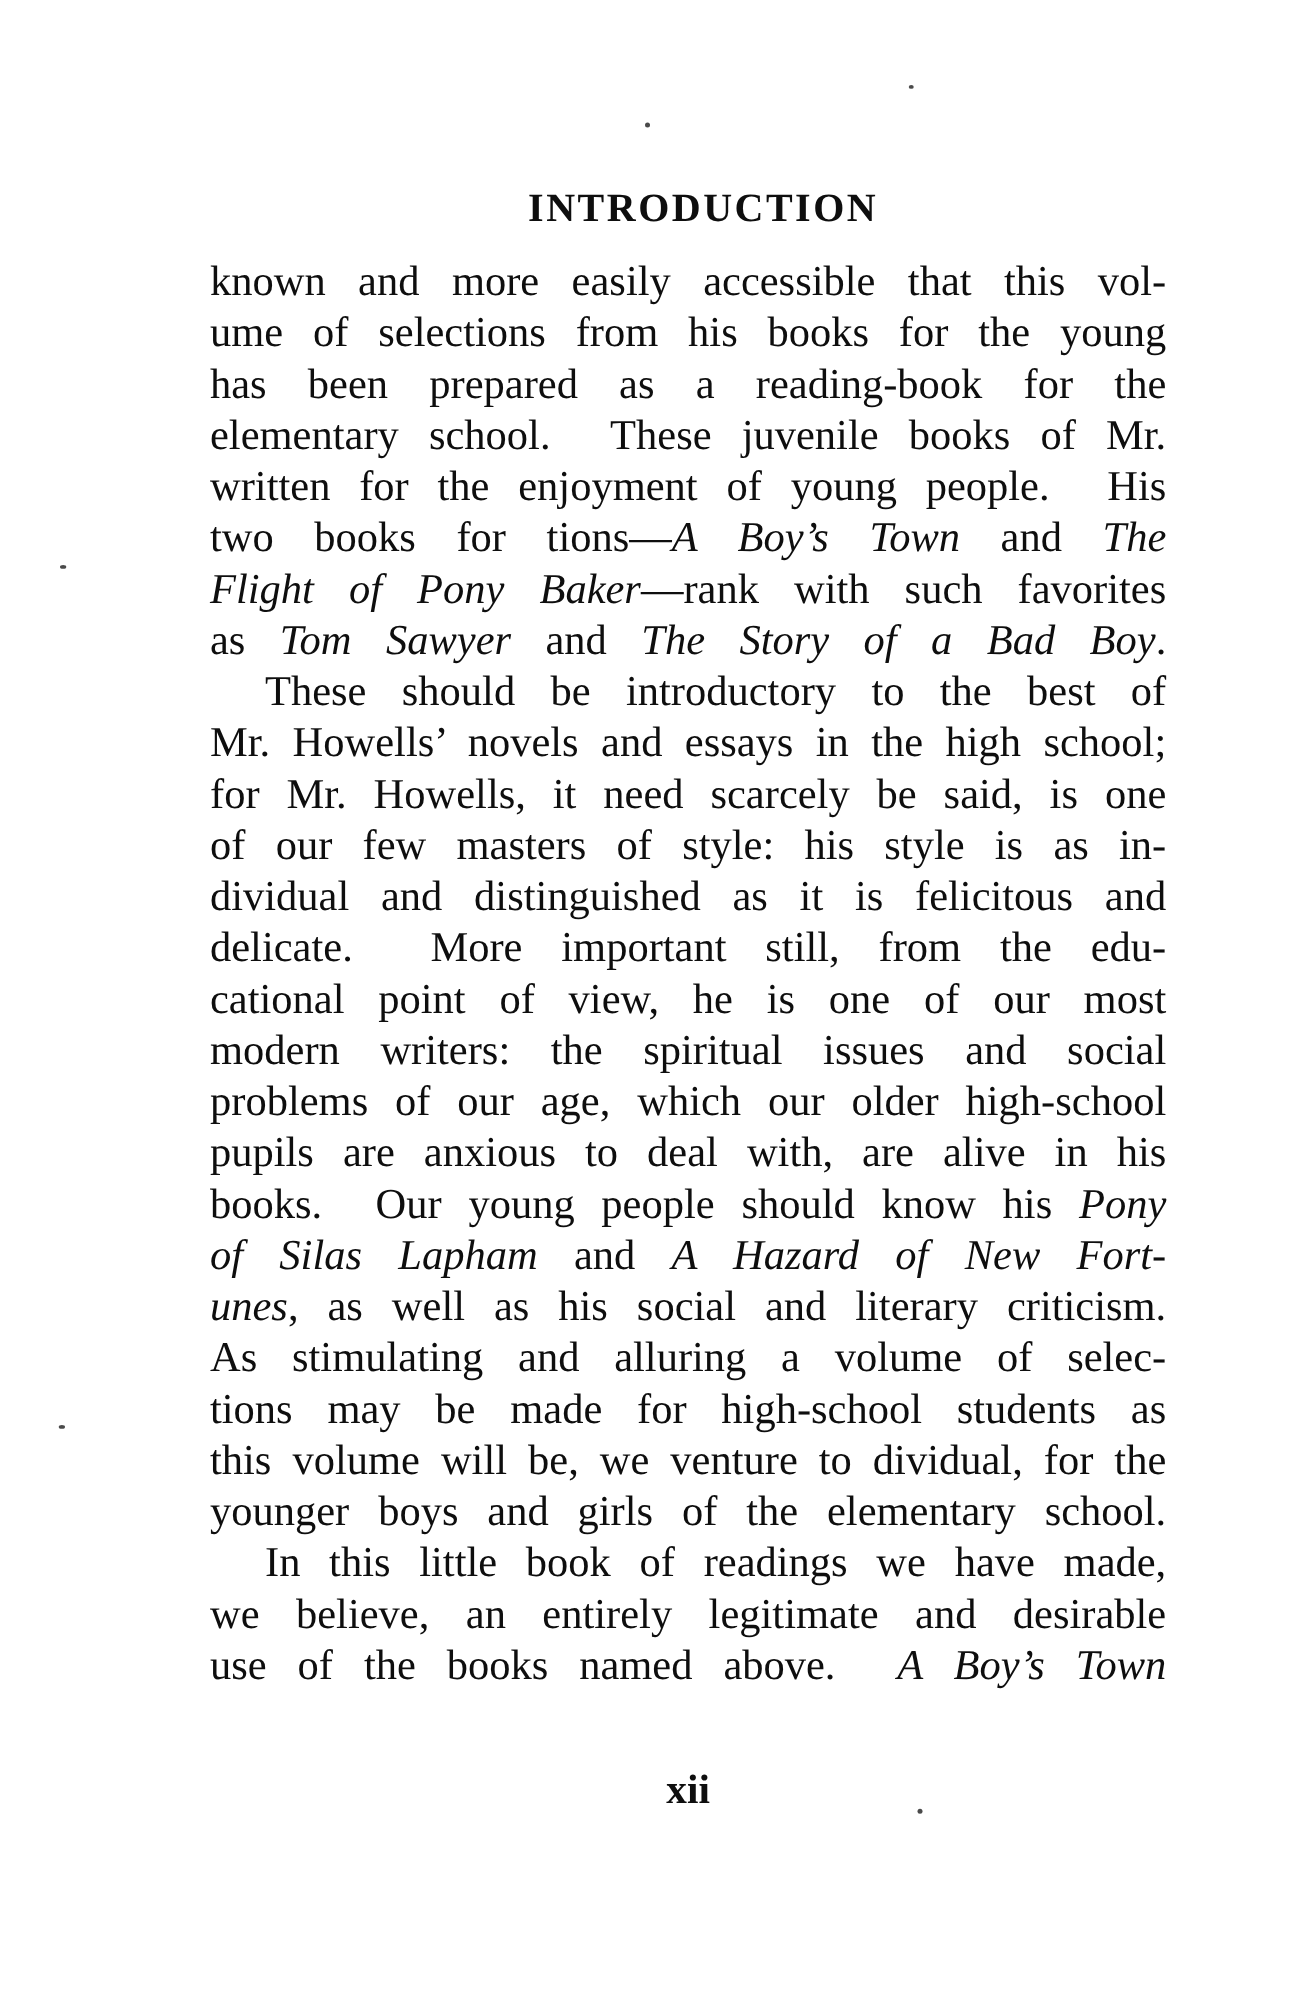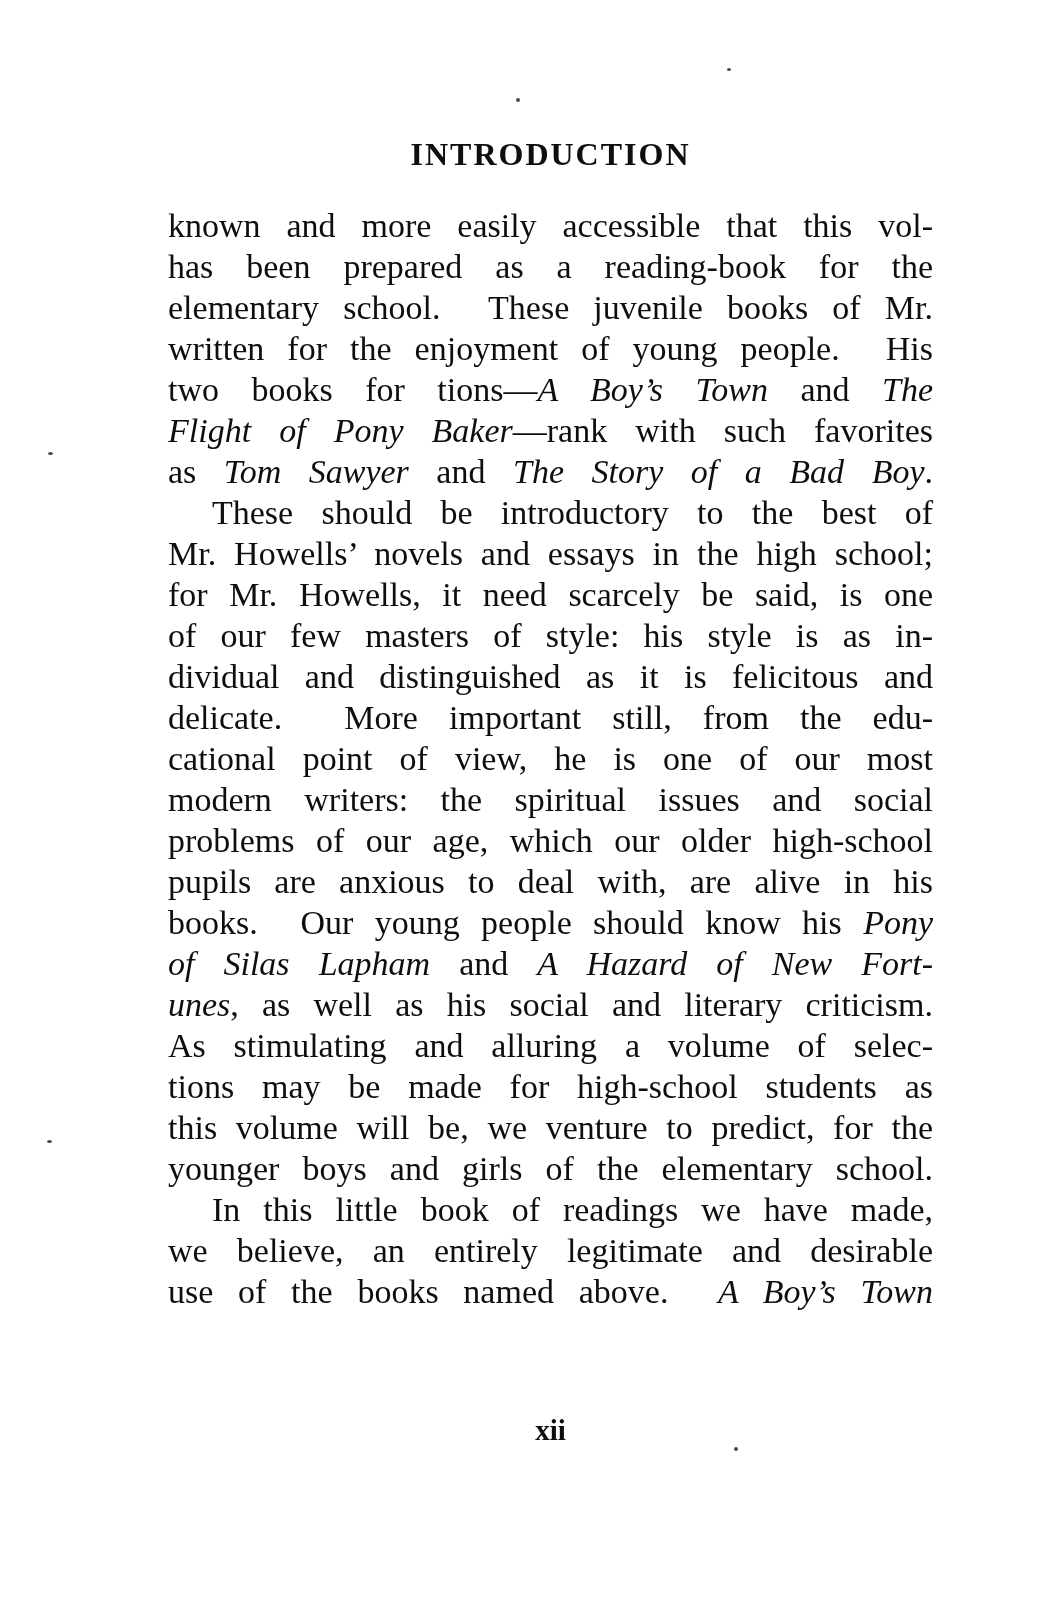--- a/index.html
+++ b/index.html
@@ -10,21 +10,21 @@
     background: #ffffff;
     font-family: "Liberation Serif", serif;
     color: #0e0e0e;
     overflow: hidden;
   }
   .heading {
     position: absolute;
     left: 168px;
     top: 136px;
     width: 765px;
-    margin: 0;
+    margin: 12px;
     text-align: center;
     font-size: 32px;
     font-weight: 700;
     letter-spacing: 2px;
     white-space: nowrap;
   }
   .text-column {
     position: absolute;
     left: 168px;
     top: 205px;
@@ -39,39 +39,40 @@
     -moz-text-align-last: justify;
   }
   .line.indent { text-indent: 44px; }
   .it { font-style: italic; }
   .folio {
     position: absolute;
     left: 168px;
     top: 1414px;
     width: 765px;
     text-align: center;
-    font-size: 29px;
+    font-size: 33px;
     font-weight: 700;
   }
   .speck {
     position: absolute;
     background: #2a2a2a;
     border-radius: 50%;
     opacity: 0.85;
   }
 </style>
 </head>
 <body>
 
 <div class="page">
 
   <h1 class="heading">INTRODUCTION</h1>
 
   <div class="text-column" id="text-column">
       <div class="line"><span>known and more easily accessible that this vol-</span></div>
+      <div class="line"><span>ume of selections from his books for the young</span></div>
       <div class="line"><span>has been prepared as a reading-book for the</span></div>
       <div class="line"><span>elementary school.&nbsp; These juvenile books of Mr.</span></div>
       <div class="line"><span>written for the enjoyment of young people.&nbsp; His</span></div>
       <div class="line"><span>two books for tions—</span><span class="it">A Boy’s Town</span><span> and </span><span class="it">The</span></div>
       <div class="line"><span class="it">Flight of Pony Baker</span><span>—rank with such favorites</span></div>
       <div class="line"><span>as </span><span class="it">Tom Sawyer</span><span> and </span><span class="it">The Story of a Bad Boy</span><span>.</span></div>
       <div class="line indent"><span>These should be introductory to the best of</span></div>
       <div class="line"><span>Mr. Howells’ novels and essays in the high school;</span></div>
       <div class="line"><span>for Mr. Howells, it need scarcely be said, is one</span></div>
       <div class="line"><span>of our few masters of style: his style is as in-</span></div>
@@ -79,21 +80,21 @@
       <div class="line"><span>delicate.&nbsp; More important still, from the edu-</span></div>
       <div class="line"><span>cational point of view, he is one of our most</span></div>
       <div class="line"><span>modern writers: the spiritual issues and social</span></div>
       <div class="line"><span>problems of our age, which our older high-school</span></div>
       <div class="line"><span>pupils are anxious to deal with, are alive in his</span></div>
       <div class="line"><span>books.&nbsp; Our young people should know his </span><span class="it">Pony</span></div>
       <div class="line"><span class="it">of Silas Lapham</span><span> and </span><span class="it">A Hazard of New Fort-</span></div>
       <div class="line"><span class="it">unes</span><span>, as well as his social and literary criticism.</span></div>
       <div class="line"><span>As stimulating and alluring a volume of selec-</span></div>
       <div class="line"><span>tions may be made for high-school students as</span></div>
-      <div class="line"><span>this volume will be, we venture to predict, for the</span></div>
+      <div class="line"><span>this volume will be, we venture to dividual, for the</span></div>
       <div class="line"><span>younger boys and girls of the elementary school.</span></div>
       <div class="line indent"><span>In this little book of readings we have made,</span></div>
       <div class="line"><span>we believe, an entirely legitimate and desirable</span></div>
       <div class="line"><span>use of the books named above.&nbsp; </span><span class="it">A Boy’s Town</span></div>
     </div>
 
   <div class="folio">xii</div>
 
   <div class="speck" style="left:727px; top:68px; width:4px; height:3px;"></div>
   <div class="speck" style="left:516px; top:98px; width:4px; height:4px;"></div>

